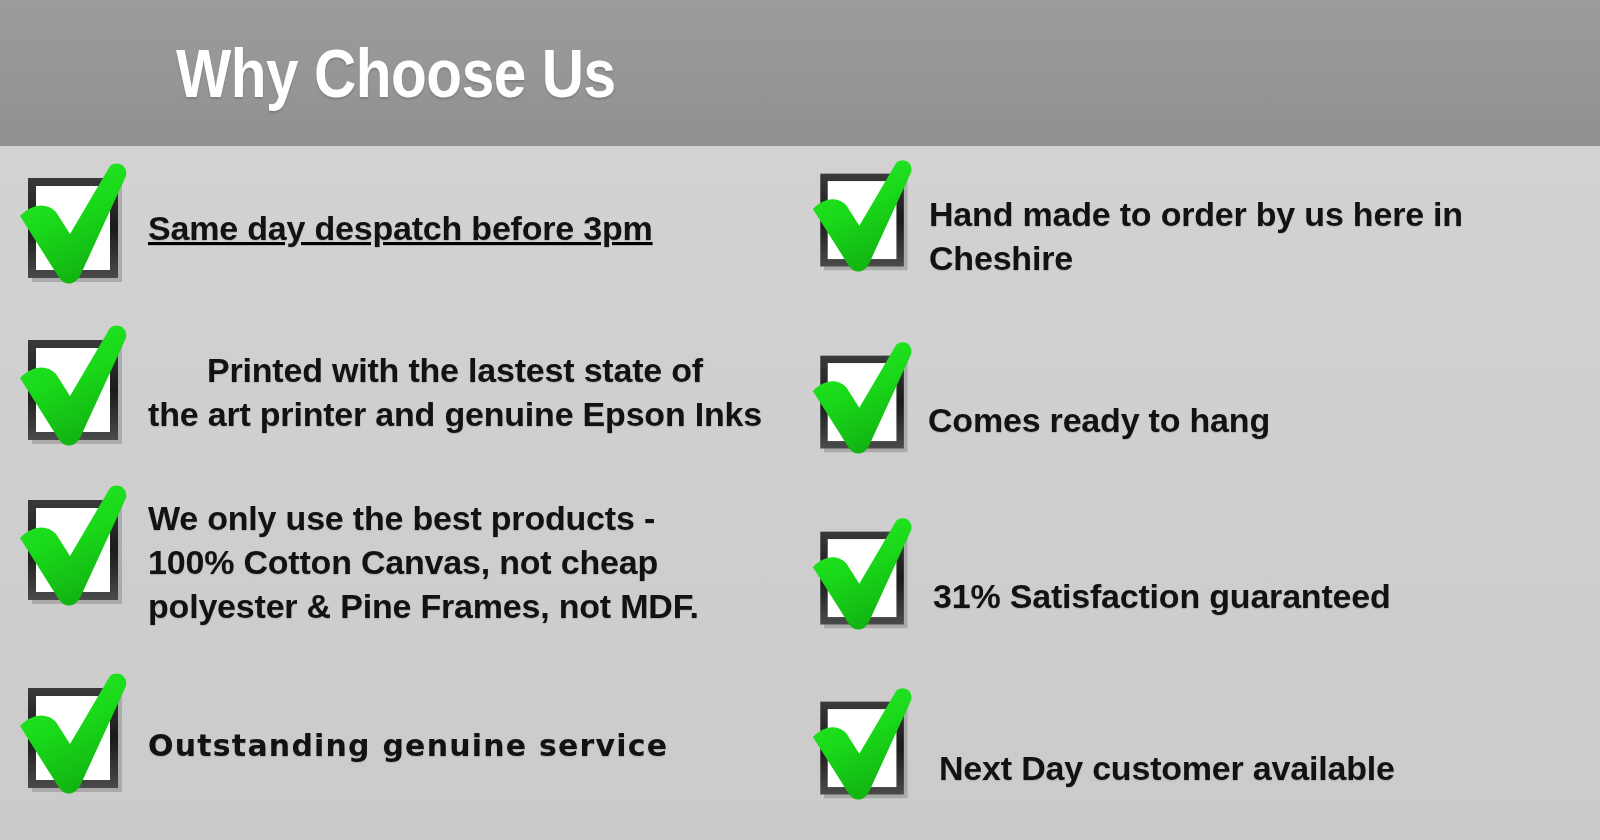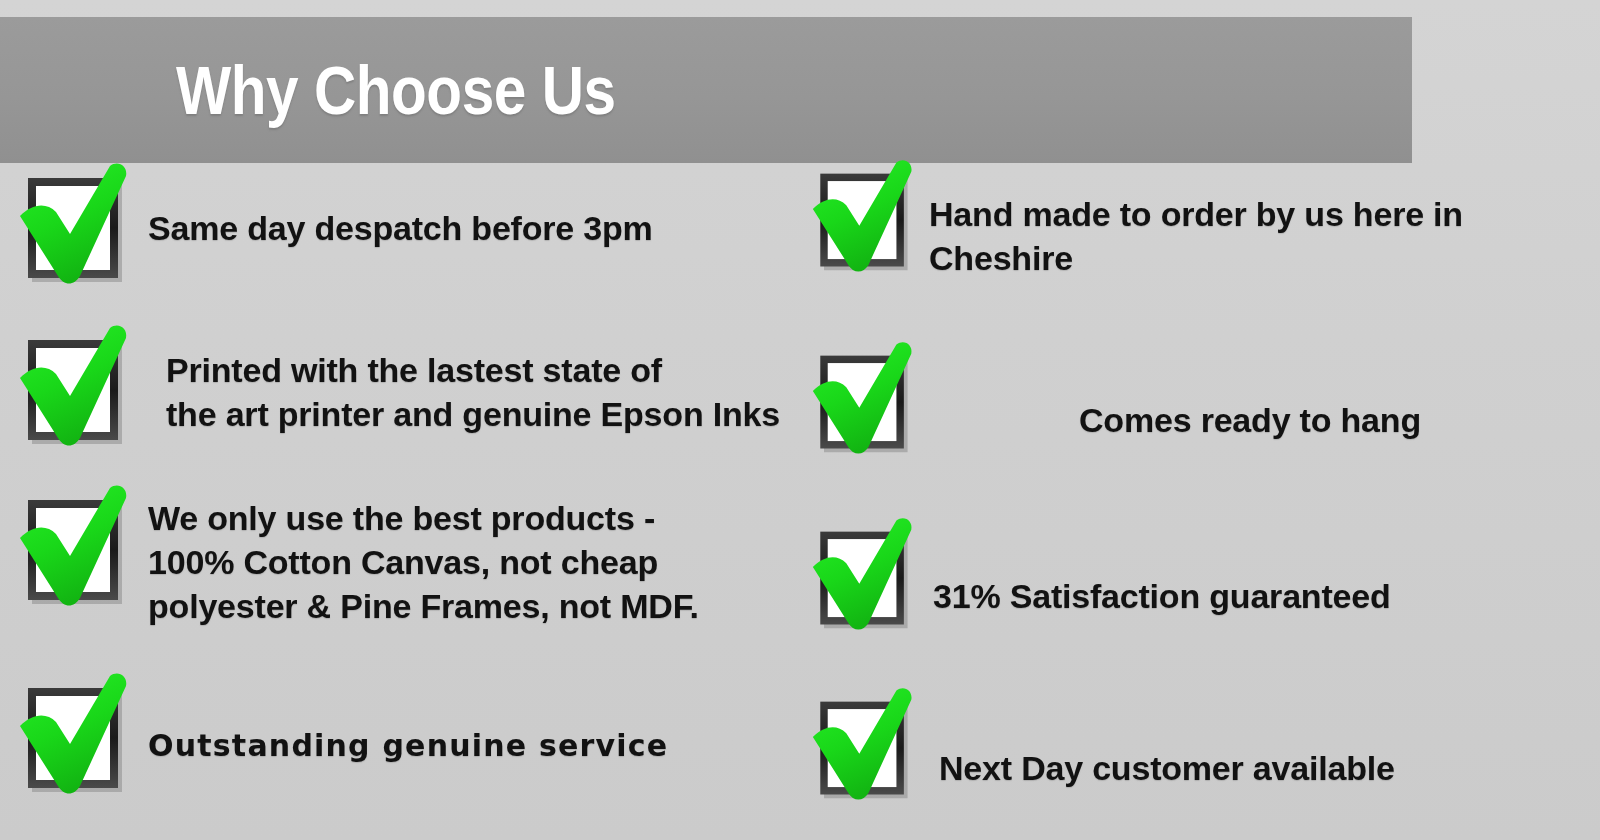--- a/index.html
+++ b/index.html
@@ -18,22 +18,22 @@
     position: relative;
     width: 1600px;
     height: 840px;
     background: linear-gradient(to bottom, #d4d4d4 0%, #d0d0d0 40%, #cbcbcb 100%);
   }
 
   
   .header-band {
     position: absolute;
     left: 0;
-    top: 17px;
-    width: 1412px;
+    top: 0;
+    width: 1600px;
     height: 146px;
     background: linear-gradient(to bottom, #9b9b9b 0%, #969696 55%, #909090 100%);
     display: flex;
     align-items: center;
     text-align: center;
   }
   .header-col {
     height: 146px;
     display: flex;
     align-items: center;
@@ -118,21 +118,21 @@
     </div>
     <div class="header-col right">
       
     </div>
   </div>
 
   <div class="columns">
 
     <div class="column left">
 
-      <div class="feature-row" style="left:18px; top:18px;">
+      <div class="feature-row" style="left:18px; top:18px;text-decoration:underline;">
         <div class="check-icon" style="width:112px; height:130px;">
           <svg viewBox="0 0 112 130">
             <defs>
               <linearGradient id="bx1" x1="0" y1="0" x2="0" y2="1">
                 <stop offset="0" stop-color="#3a3a3a"></stop>
                 <stop offset="0.5" stop-color="#1a1a1a"></stop>
                 <stop offset="1" stop-color="#4a4a4a"></stop>
               </linearGradient>
               <linearGradient id="gr1" x1="0" y1="0" x2="0.4" y2="1">
                 <stop offset="0" stop-color="#27ef27"></stop>
@@ -151,21 +151,21 @@
 
       <div class="feature-row" style="left:18px; top:180px;">
         <div class="check-icon" style="width:112px; height:130px;">
           <svg viewBox="0 0 112 130">
             <rect x="14" y="18" width="90" height="100" fill="#888" opacity="0.5"></rect>
             <rect x="10" y="14" width="90" height="100" fill="url(#bx1)"></rect>
             <rect x="18" y="22" width="74" height="84" fill="#ffffff"></rect>
             <path d="M2 52 C14 40 28 38 38 48 L52 70 L92 2 C100 -4 110 2 108 12 L62 112 C56 122 46 122 40 112 Z" fill="url(#gr1)"></path>
           </svg>
         </div>
-        <div class="feature-text" style="margin-left:36px; margin-top:22px; width:650px;">Printed with the lastest state of
+        <div class="feature-text" style="margin-left:0; margin-top:22px; width:650px;text-align:center;">Printed with the lastest state of
 the art printer and genuine Epson Inks</div>
       </div>
 
       <div class="feature-row" style="left:18px; top:340px;">
         <div class="check-icon" style="width:112px; height:130px;">
           <svg viewBox="0 0 112 130">
             <rect x="14" y="18" width="90" height="100" fill="#888" opacity="0.5"></rect>
             <rect x="10" y="14" width="90" height="100" fill="url(#bx1)"></rect>
             <rect x="18" y="22" width="74" height="84" fill="#ffffff"></rect>
             <path d="M2 52 C14 40 28 38 38 48 L52 70 L92 2 C100 -4 110 2 108 12 L62 112 C56 122 46 122 40 112 Z" fill="url(#gr1)"></path>
@@ -207,21 +207,21 @@
 
       <div class="feature-row" style="left:20px; top:196px;">
         <div class="check-icon" style="width:104px; height:122px;">
           <svg viewBox="0 0 112 130">
             <rect x="14" y="18" width="90" height="100" fill="#888" opacity="0.5"></rect>
             <rect x="10" y="14" width="90" height="100" fill="url(#bx1)"></rect>
             <rect x="18" y="22" width="74" height="84" fill="#ffffff"></rect>
             <path d="M2 52 C14 40 28 38 38 48 L52 70 L92 2 C100 -4 110 2 108 12 L62 112 C56 122 46 122 40 112 Z" fill="url(#gr1)"></path>
           </svg>
         </div>
-        <div class="feature-text" style="margin-left:35px; margin-top:56px; width:600px;text-align:center;">Comes ready to hang</div>
+        <div class="feature-text" style="margin-left:13px; margin-top:56px; width:600px;">Comes ready to hang</div>
       </div>
 
       <div class="feature-row" style="left:20px; top:372px;">
         <div class="check-icon" style="width:104px; height:122px;">
           <svg viewBox="0 0 112 130">
             <rect x="14" y="18" width="90" height="100" fill="#888" opacity="0.5"></rect>
             <rect x="10" y="14" width="90" height="100" fill="url(#bx1)"></rect>
             <rect x="18" y="22" width="74" height="84" fill="#ffffff"></rect>
             <path d="M2 52 C14 40 28 38 38 48 L52 70 L92 2 C100 -4 110 2 108 12 L62 112 C56 122 46 122 40 112 Z" fill="url(#gr1)"></path>
           </svg>

